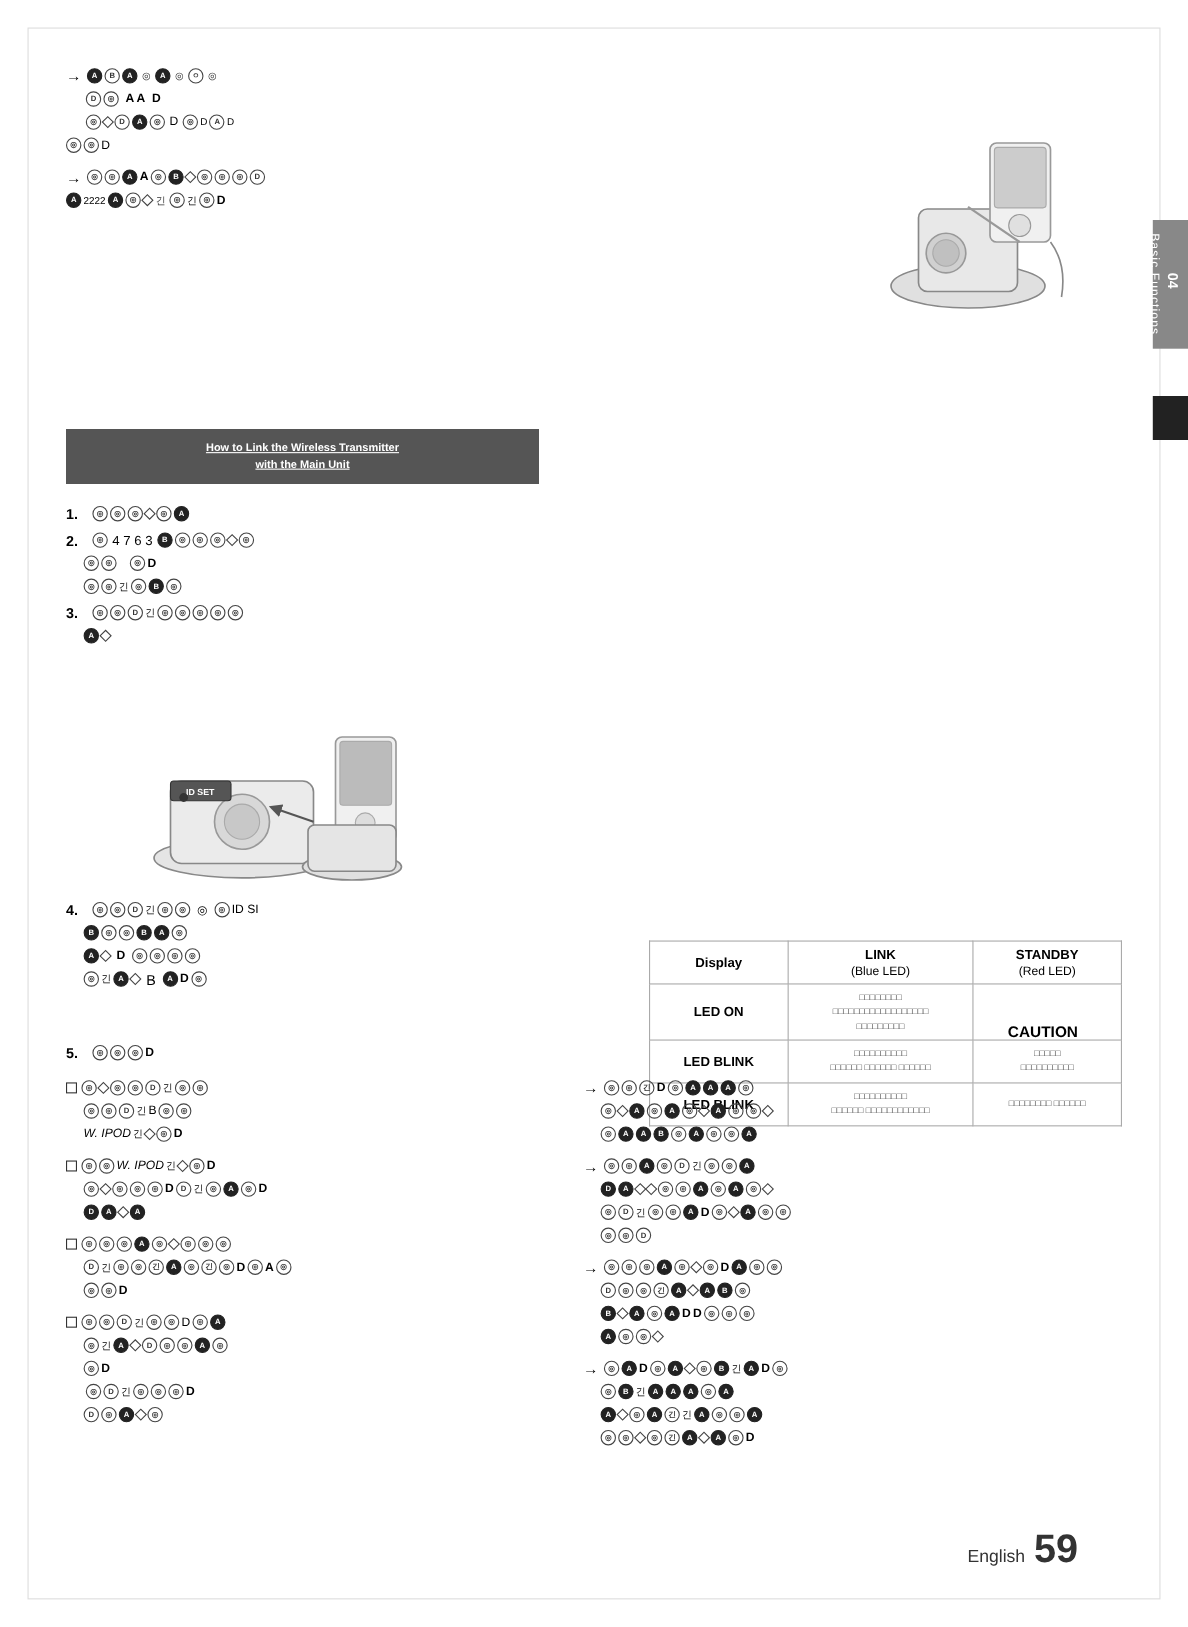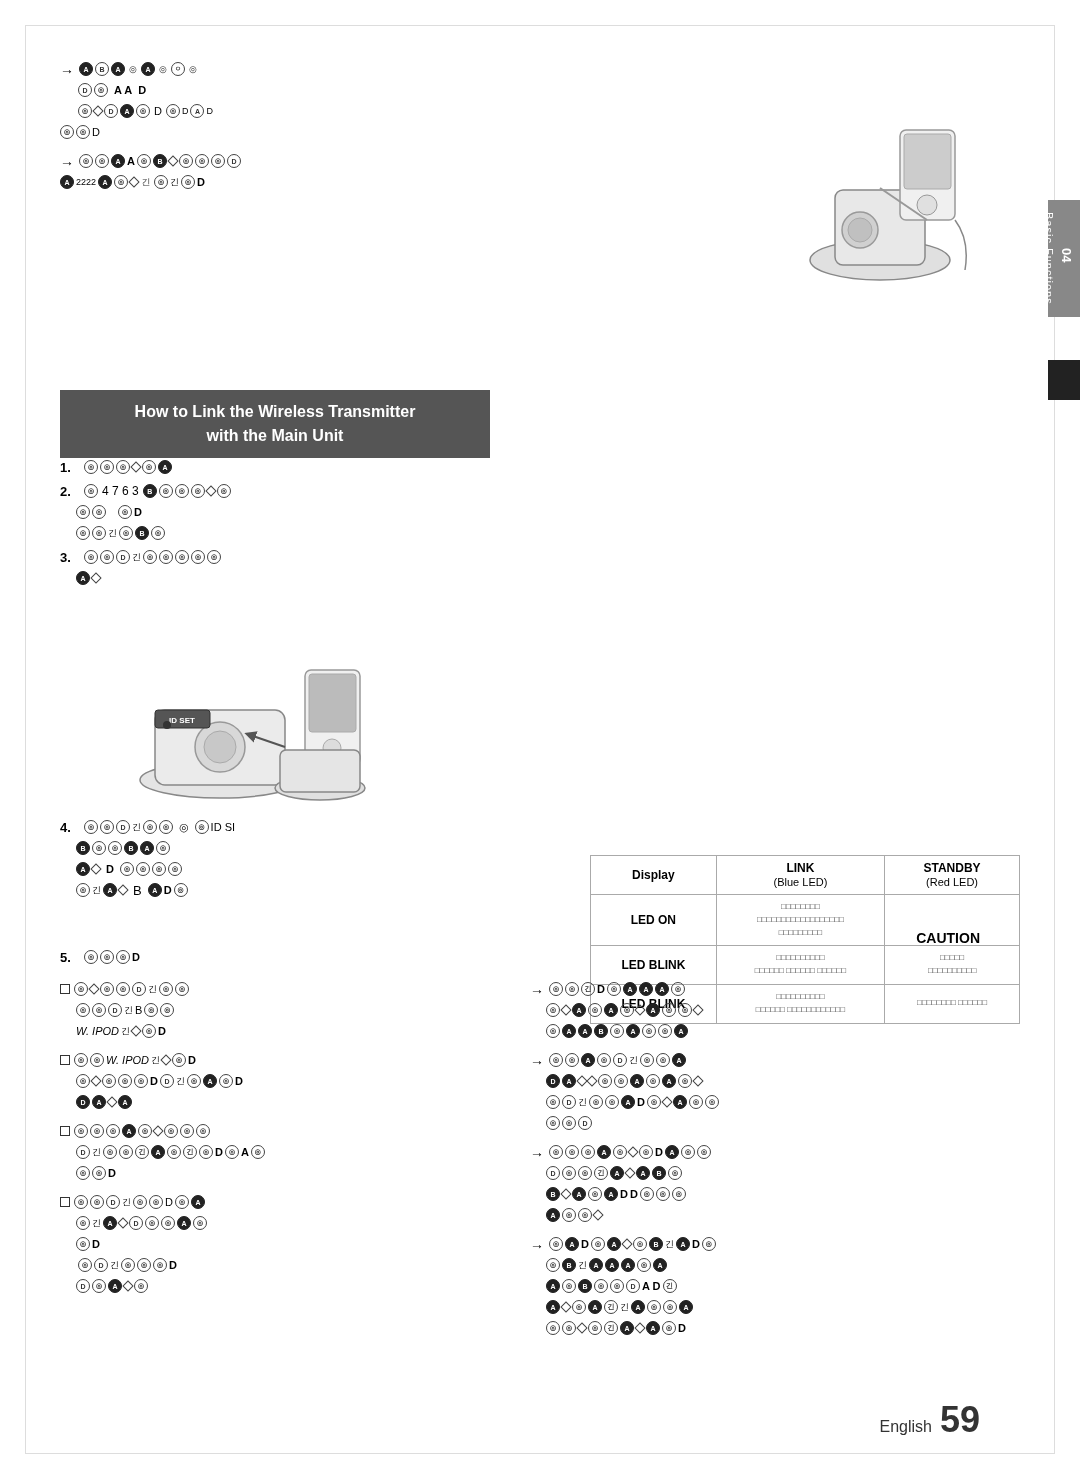--- a/index.html
+++ b/index.html
@@ -250,21 +250,21 @@
         <line x1="147" y1="120" x2="100" y2="88" stroke="#999" stroke-width="2"></line>
 
         <circle cx="80" cy="130" r="18" fill="#d0d0d0" stroke="#999" stroke-width="1.5"></circle>
         <circle cx="80" cy="130" r="12" fill="#c0c0c0" stroke="#aaa" stroke-width="1"></circle>
 
         <path d="M 175 120 Q 190 140 185 170" stroke="#888" stroke-width="1.5" fill="none"></path>
       </svg>
     </div>
 
     <div style="position:absolute;top:330px;left:0;width:430px;background:#555;color:#fff;padding:10px 14px;text-align:center;">
-      <div style="font-size:16px;font-weight:bold;line-height:1.5;">
+      <div style="font-size:10px;font-weight:bold;line-height:1.5;text-decoration:underline;">
         <span>How to Link the Wireless Transmitter</span><br>
         <span>with the Main Unit</span>
       </div>
     </div>
 
     <div style="position:absolute;top:390px;left:0;width:440px;">
 
       <div class="text-line" style="margin-top:8px;">
         <span style="font-weight:bold;font-size:13px;min-width:22px;">1.</span>
         <span class="circle-icon">◎</span>
@@ -758,56 +758,46 @@
           <span class="circle-icon dark">B</span>
           <span style="font-size:9px">긴</span>
           <span class="circle-icon dark">A</span>
           <span class="circle-icon dark">A</span>
           <span class="circle-icon dark">A</span>
           <span class="circle-icon">◎</span>
           <span class="circle-icon dark">A</span>
         </div>
         <div class="text-line indent-line">
           <span class="circle-icon dark">A</span>
-          <span class="circle-icon">◎</span>
-          <span class="circle-icon dark">B</span>
-          <span class="circle-icon">◎</span>
-          <span class="circle-icon">◎</span>
-          <span class="circle-icon">D</span>
-          <span style="font-size:11px;font-weight:bold">A D</span>
+          <span class="diamond-icon"></span>
+          <span class="circle-icon">◎</span>
+          <span class="circle-icon dark">A</span>
           <span class="circle-icon">긴</span>
-        </div>
-        <div class="text-line indent-line">
-          <span class="circle-icon dark">A</span>
-          <span class="diamond-icon"></span>
-          <span class="circle-icon">◎</span>
-          <span class="circle-icon dark">A</span>
+          <span style="font-size:9px">긴</span>
+          <span class="circle-icon dark">A</span>
+          <span class="circle-icon">◎</span>
+          <span class="circle-icon">◎</span>
+          <span class="circle-icon dark">A</span>
+        </div>
+        <div class="text-line indent-line">
+          <span class="circle-icon">◎</span>
+          <span class="circle-icon">◎</span>
+          <span class="diamond-icon"></span>
+          <span class="circle-icon">◎</span>
           <span class="circle-icon">긴</span>
-          <span style="font-size:9px">긴</span>
-          <span class="circle-icon dark">A</span>
-          <span class="circle-icon">◎</span>
-          <span class="circle-icon">◎</span>
-          <span class="circle-icon dark">A</span>
-        </div>
-        <div class="text-line indent-line">
-          <span class="circle-icon">◎</span>
-          <span class="circle-icon">◎</span>
-          <span class="diamond-icon"></span>
-          <span class="circle-icon">◎</span>
-          <span class="circle-icon">긴</span>
           <span class="circle-icon dark">A</span>
           <span class="diamond-icon"></span>
           <span class="circle-icon dark">A</span>
           <span class="circle-icon">◎</span>
           <span style="font-size:11px;font-weight:bold">D</span>
         </div>
       </div>
     </div>
 
   </div>
 
-  <div style="position:absolute;bottom:38px;right:100px;display:flex;align-items:baseline;gap:8px;">
+  <div style="position:absolute;bottom:50px;right:100px;display:flex;align-items:baseline;gap:8px;">
     <span style="font-size:16px;color:#333;">English</span>
     <span style="font-size:36px;color:#333;font-weight:bold;">59</span>
   </div>
 
 
 </div>
 
 </body></html>

